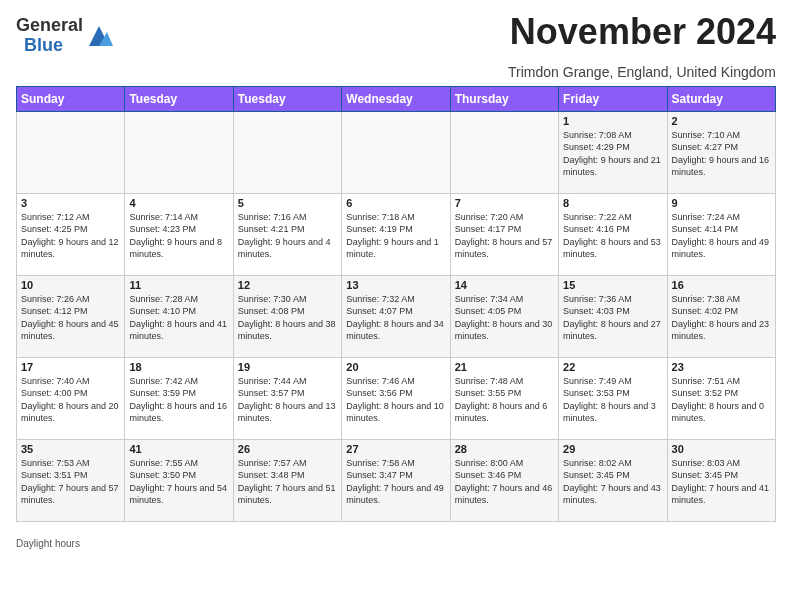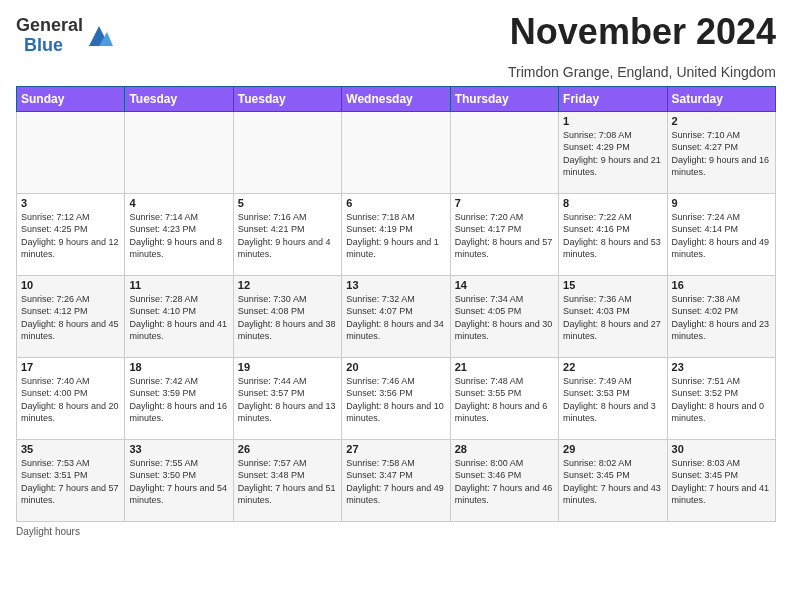--- a/index.html
+++ b/index.html
@@ -91,21 +91,21 @@
       font-size: 9px;
       line-height: 1.4;
       color: #333;
     }
     .empty-cell {
       background: #f9f9f9 !important;
     }
     .footer-note {
       font-size: 10px;
       color: #555;
-      margin-top: 4px;
+      margin-top: 16px;
       text-align: left;
     }
   </style>
 </head>
 <body>
 
 <div class="page">
   <div class="header">
     <div class="logo">
       <div>
@@ -314,21 +314,21 @@
         </tr>
         <tr>
           <td>
             <span class="day-num">35</span>
             <div class="day-info">Sunrise: 7:53 AM
 Sunset: 3:51 PM
 Daylight: 7 hours
 and 57 minutes.</div>
           </td>
           <td>
-            <span class="day-num">33</span>
+            <span class="day-num">41</span>
             <div class="day-info">Sunrise: 7:55 AM
 Sunset: 3:50 PM
 Daylight: 7 hours
 and 54 minutes.</div>
           </td>
           <td>
             <span class="day-num">26</span>
             <div class="day-info">Sunrise: 7:57 AM
 Sunset: 3:48 PM
 Daylight: 7 hours

